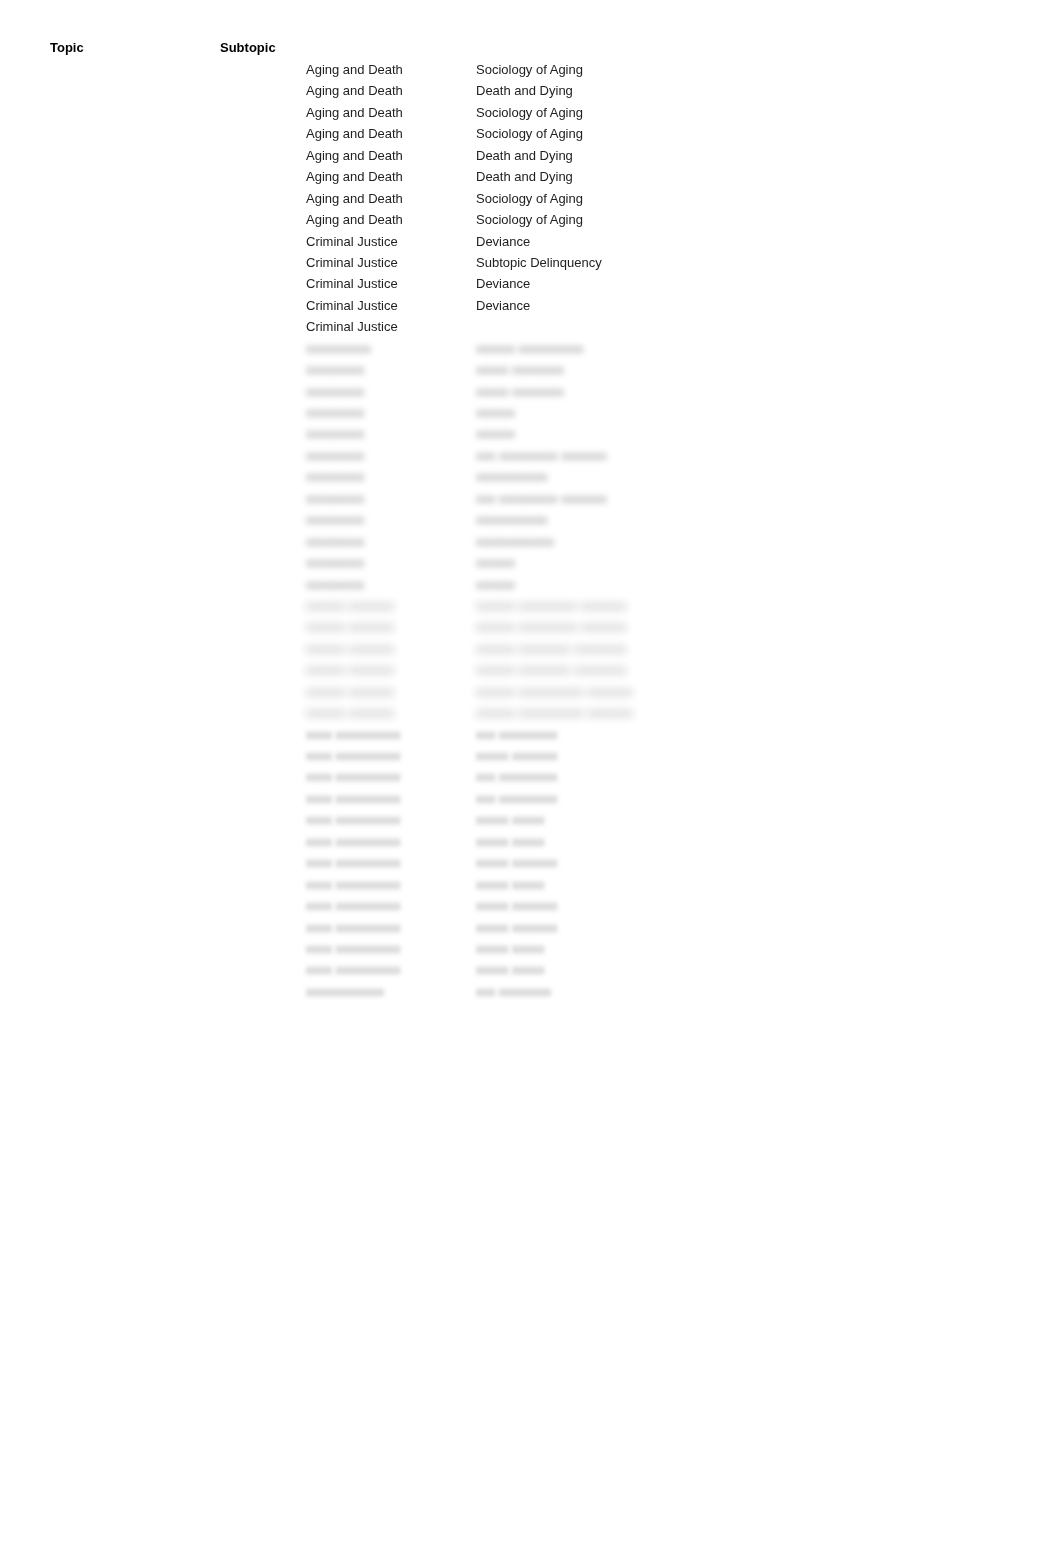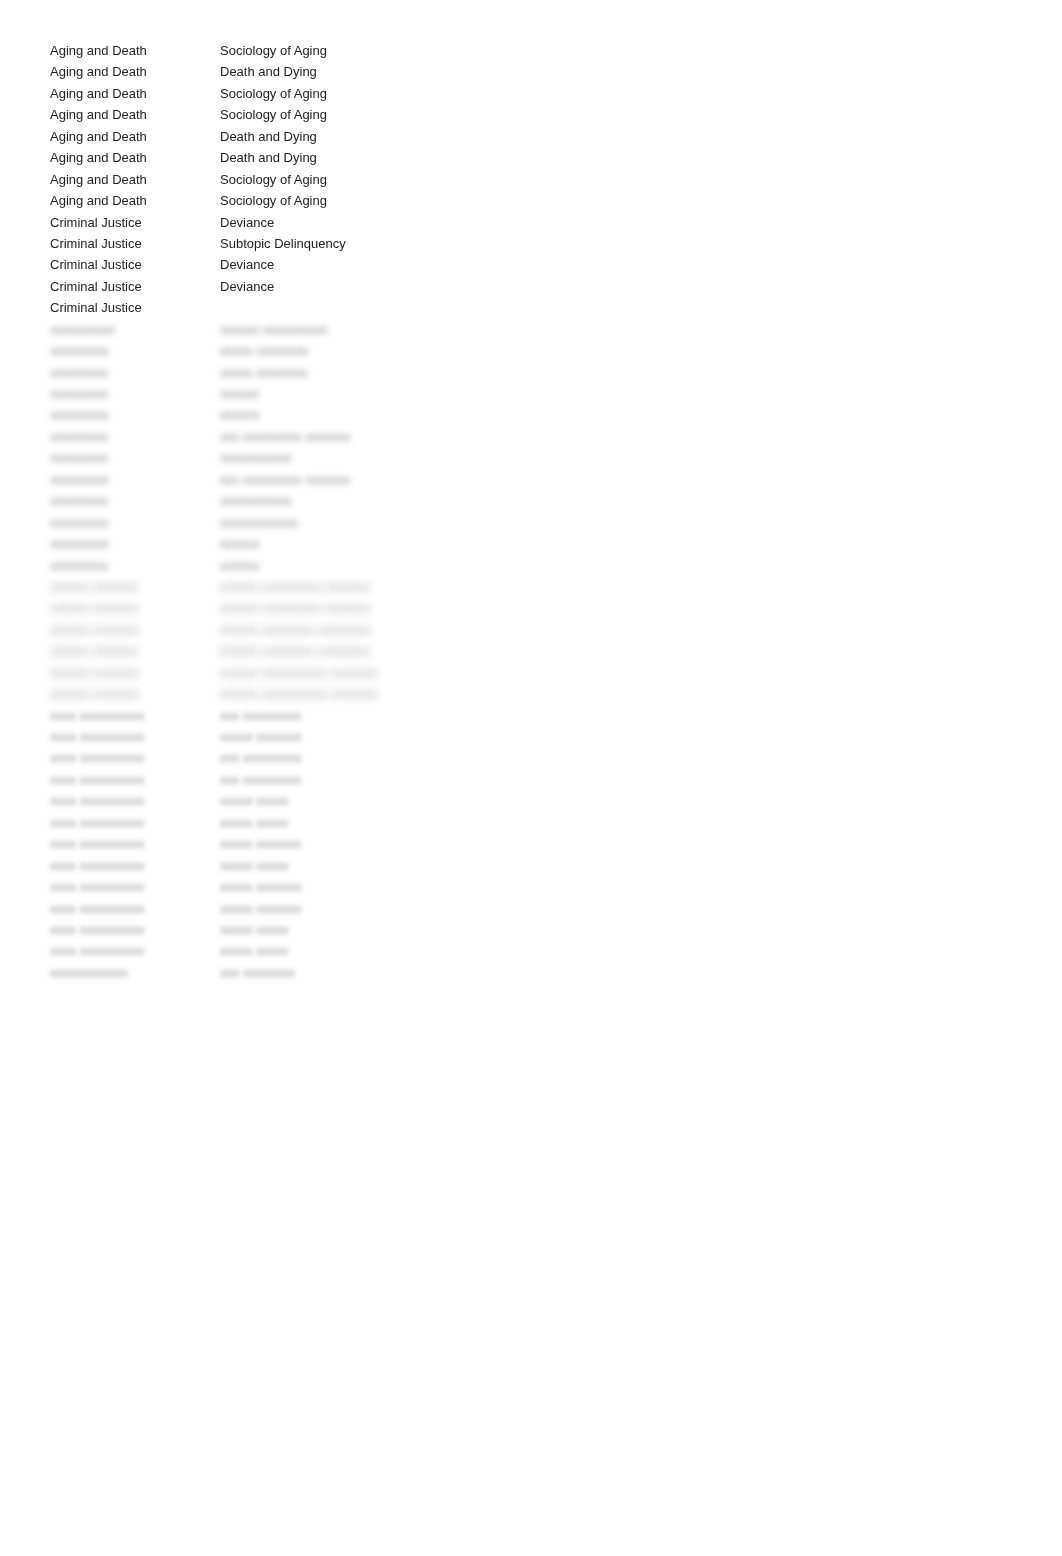--- a/index.html
+++ b/index.html
@@ -39,20 +39,21 @@
 
     .header-cell {
       font-weight: bold;
       font-size: 13px;
       color: #000;
     }
 
     .table-row {
       display: flex;
       line-height: 1.65;
+      justify-content: center;
     }
 
     .table-row .col-topic,
     .table-row .col-subtopic {
       font-size: 13px;
       color: #222;
     }
 
     
     .blurred {
@@ -73,20 +74,24 @@
       filter: blur(4px);
       opacity: 0.45;
       user-select: none;
       pointer-events: none;
     }
   </style>
 </head>
 <body>
 
 <div class="table-container">
+  <div class="table-header">
+    <div class="col-topic header-cell">Topic</div>
+    <div class="col-subtopic header-cell">Subtopic</div>
+  </div>
 
   <div id="visible-rows">
       <div class="table-row">
     <div class="col-topic">Aging and Death</div>
     <div class="col-subtopic">Sociology of Aging</div>
   </div>
       <div class="table-row">
     <div class="col-topic">Aging and Death</div>
     <div class="col-subtopic">Death and Dying</div>
   </div>

